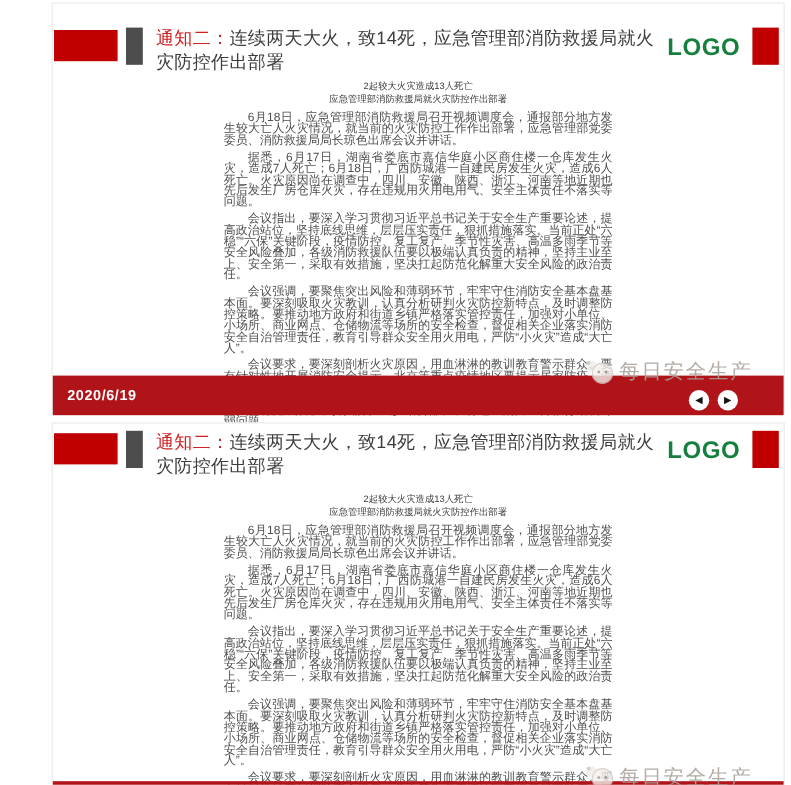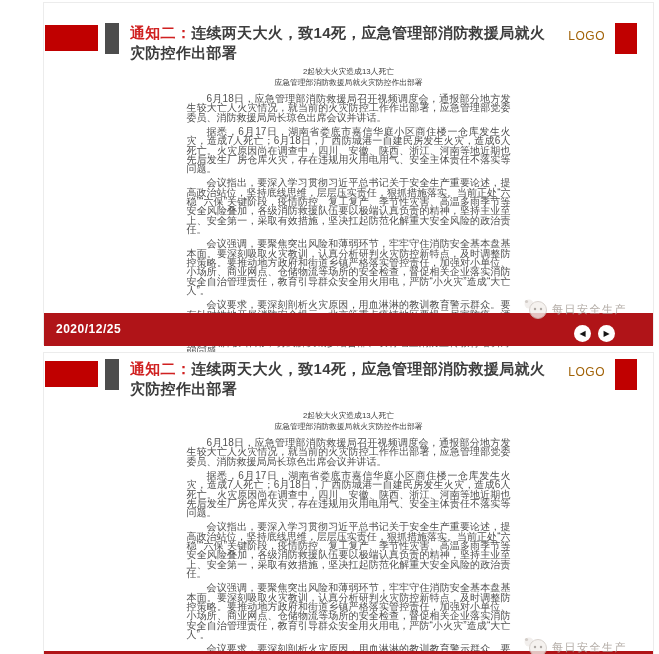--- a/index.html
+++ b/index.html
@@ -15,27 +15,27 @@
   .slide-1{top:2px;}
   .slide-2{top:352px;}
 
   
   .title-block{display:flex;align-items:flex-start;margin:20px 16px 0 1px;}
   .slide-2 .title-block{margin-top:6px;}
   .rect-red-left{width:53px;height:26px;background:#c00000;margin-top:2px;flex:none;}
   .rect-gray{width:14px;height:31px;background:#4d4d4d;margin-left:7px;flex:none;}
   .title-text{
     margin-left:11px;width:426px;flex:none;
-    font-size:15px;font-weight:bold;line-height:19.5px;color:#3d3d3d;
+    font-size:15px;font-weight:normal;line-height:19.5px;color:#3d3d3d;
     letter-spacing:.3px;
   }
   .title-prefix{color:#d02121;}
   .logo-text{
     margin-left:auto;margin-top:6px;flex:none;
-    font-size:12px;font-weight:normal;color:#a16207;letter-spacing:.5px;
+    font-size:20px;font-weight:bold;color:#15803d;letter-spacing:.5px;
   }
   .rect-red-right{width:22px;height:31px;background:#c00000;margin-left:10px;flex:none;}
 
   
   .doc{
     position:absolute;left:50%;transform:translateX(-50%);
     top:64px;width:324px;color:#4e4e4e;
   }
   .slide-2 .doc{top:58px;}
   .doc-heading{
@@ -64,21 +64,21 @@
     font-size:8px;color:#141414;padding:0;cursor:pointer;line-height:1;
   }
 
   
   .watermark{
     position:absolute;right:26px;top:-15px;z-index:2;
     display:flex;align-items:center;gap:4px;pointer-events:none;
   }
   .wm-icon{width:25px;height:22px;opacity:.8;flex:none;}
   .wm-text{
-    font-size:11px;color:rgba(168,160,154,.88);letter-spacing:1.5px;
+    font-size:17px;color:rgba(168,160,154,.88);letter-spacing:1.5px;
     white-space:nowrap;
   }
 </style>
 </head>
 <body>
 
 <section class="slide slide-1">
 
     <div class="title-block">
       <div class="rect-red-left"></div>
@@ -104,21 +104,21 @@
       <div class="watermark">
         <svg class="wm-icon" viewBox="0 0 25 22" xmlns="http://www.w3.org/2000/svg">
           <circle cx="6" cy="6" r="4.5" fill="#efece9"></circle>
           <circle cx="3.5" cy="3.5" r="1.6" fill="#c9c2bc"></circle>
           <circle cx="15" cy="12" r="8.5" fill="#f3efec" stroke="#cfc8c2" stroke-width="1"></circle>
           <circle cx="12" cy="11" r="1.2" fill="#9a938d"></circle>
           <circle cx="18" cy="11" r="1.2" fill="#9a938d"></circle>
         </svg>
         <span class="wm-text">每日安全生产</span>
       </div>
-      <span class="bar-date">2020/12/25</span>
+      <span class="bar-date">2020/6/19</span>
       <div class="nav">
         <button class="nav-btn">
           <span>◀</span>
         </button>
         <button class="nav-btn">
           <span>▶</span>
         </button>
       </div>
     </div>
 

